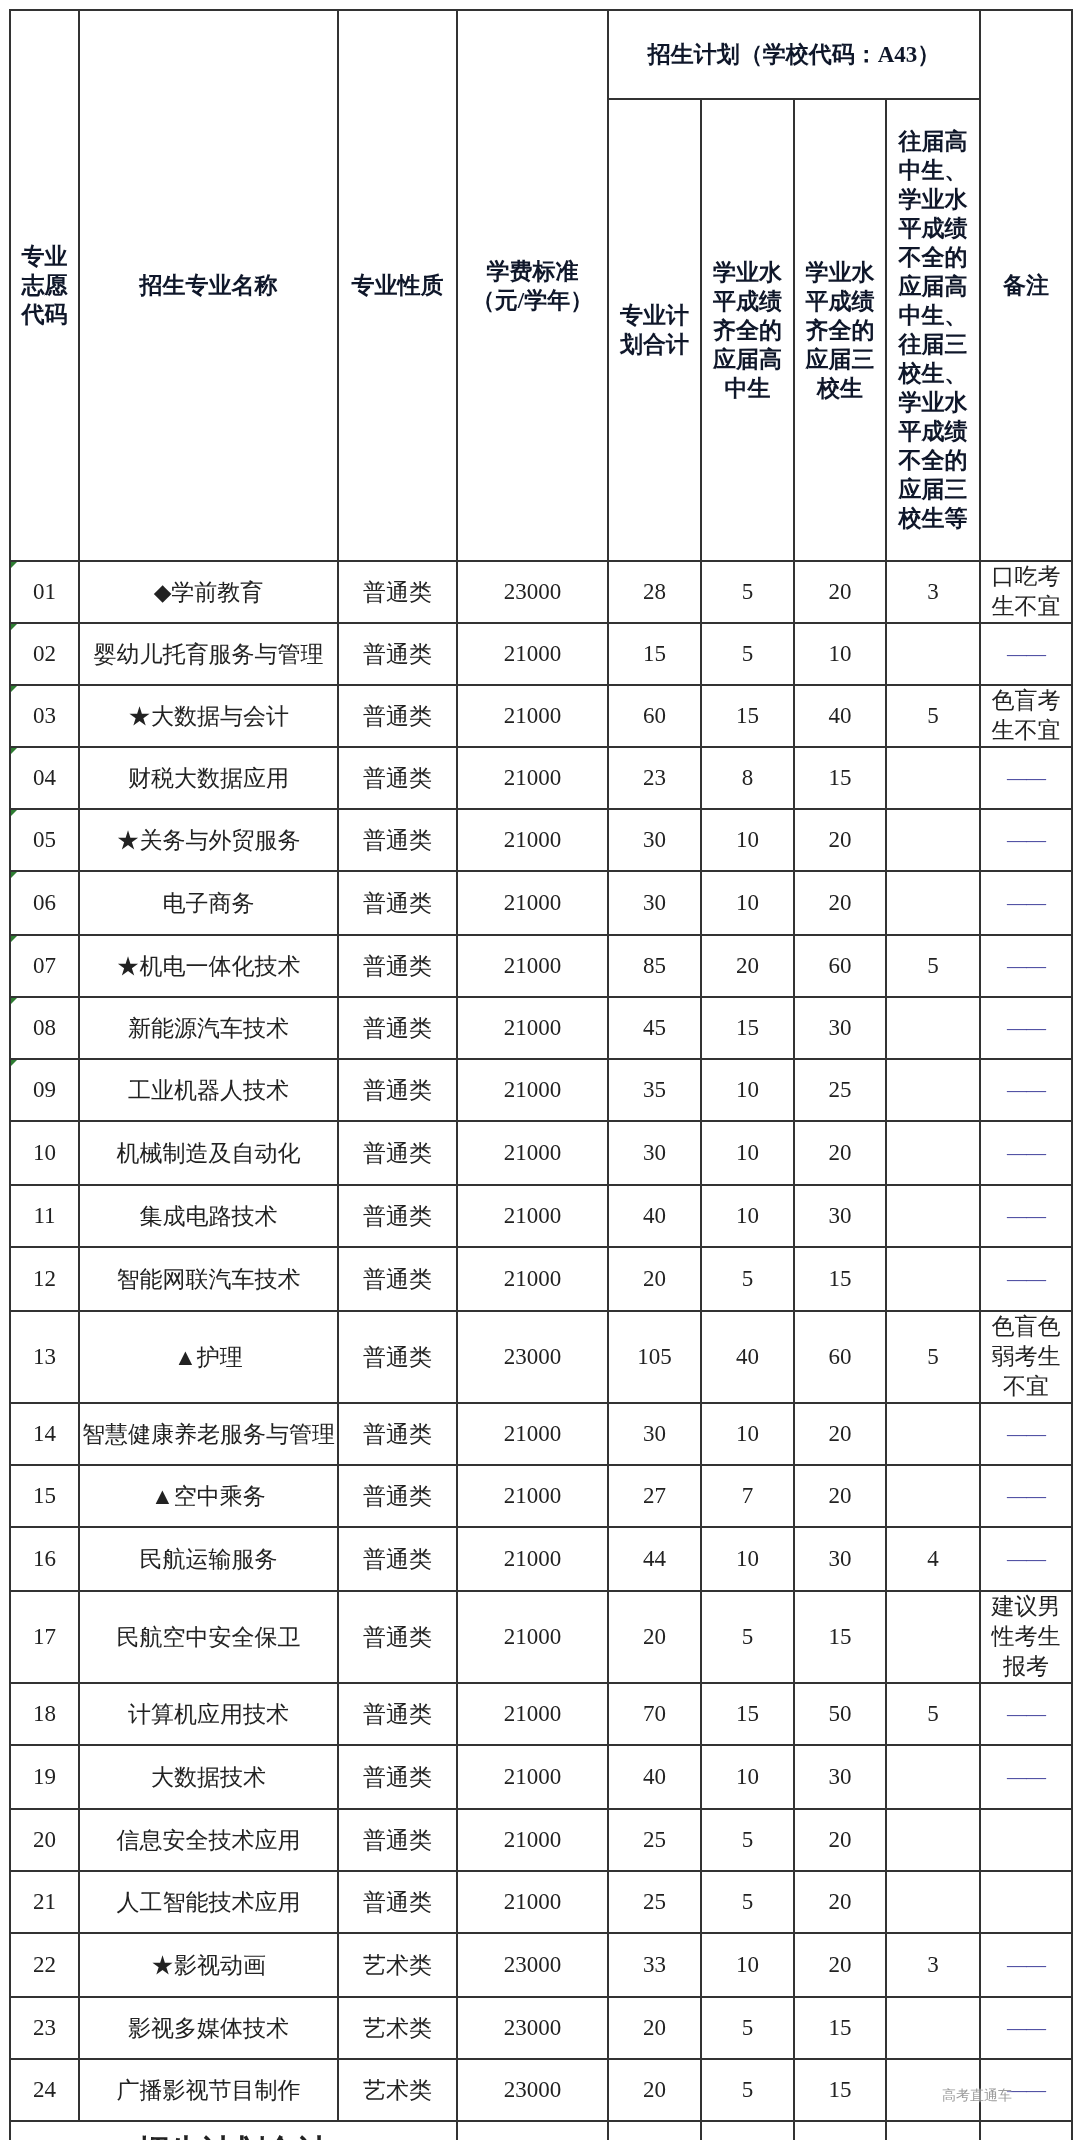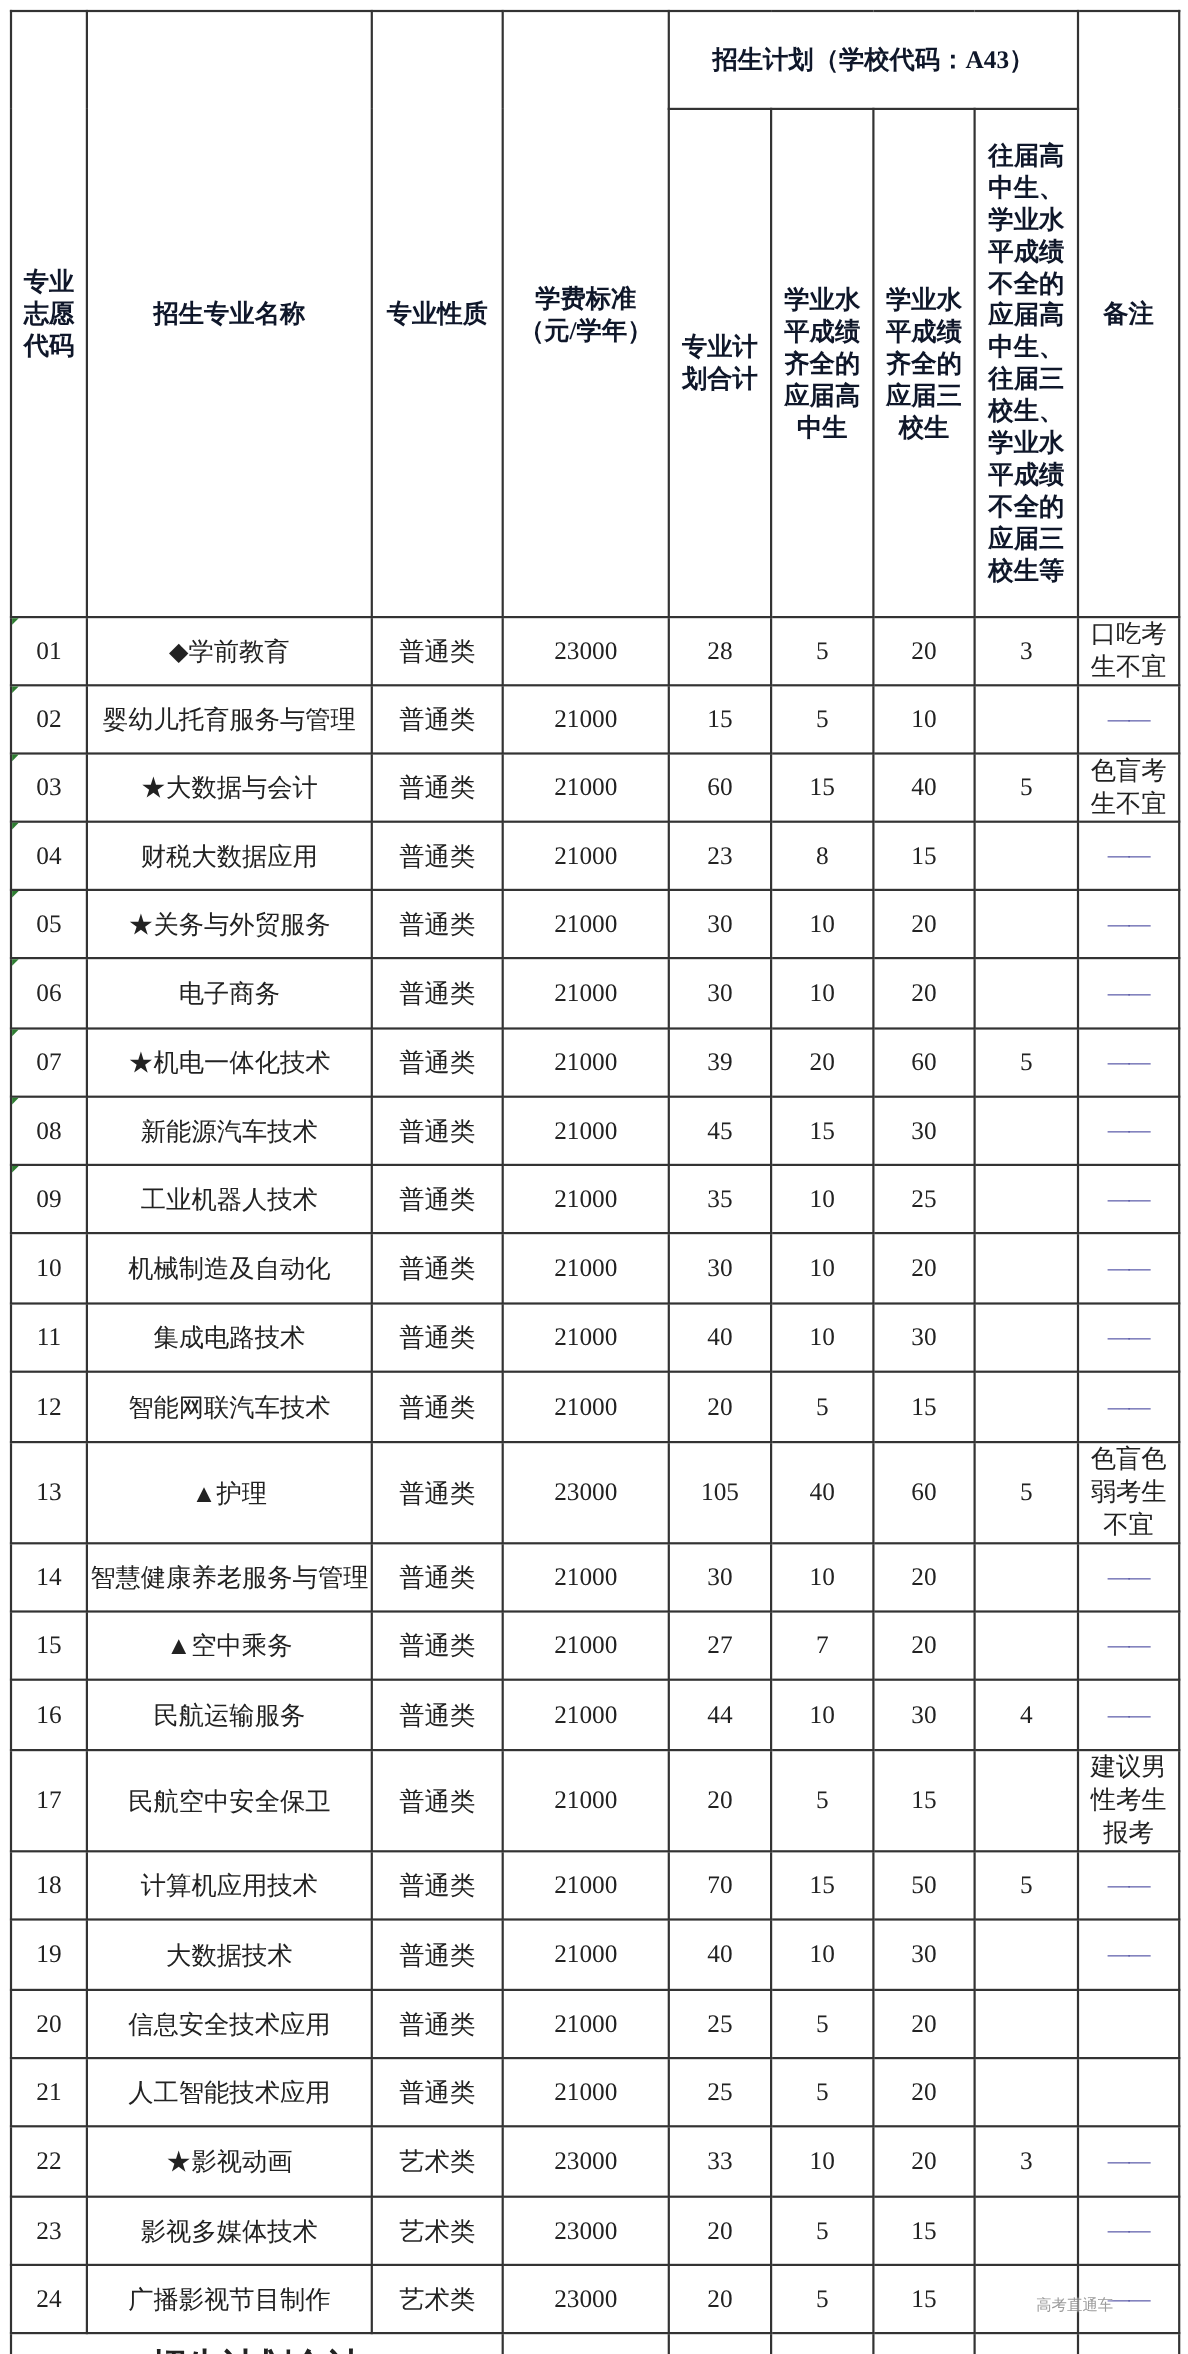--- a/index.html
+++ b/index.html
@@ -199,21 +199,21 @@
       <td>20</td>
       <td></td>
       <td class="remark dash">——</td>
     </tr>
 
     <tr class="h59">
       <td><span class="flag"></span><span>07</span></td>
       <td>★机电一体化技术</td>
       <td>普通类</td>
       <td>21000</td>
-      <td>39</td>
+      <td>85</td>
       <td>20</td>
       <td>60</td>
       <td>5</td>
       <td class="remark dash">——</td>
     </tr>
 
     <tr class="h59">
       <td><span class="flag"></span><span>08</span></td>
       <td>新能源汽车技术</td>
       <td>普通类</td>

